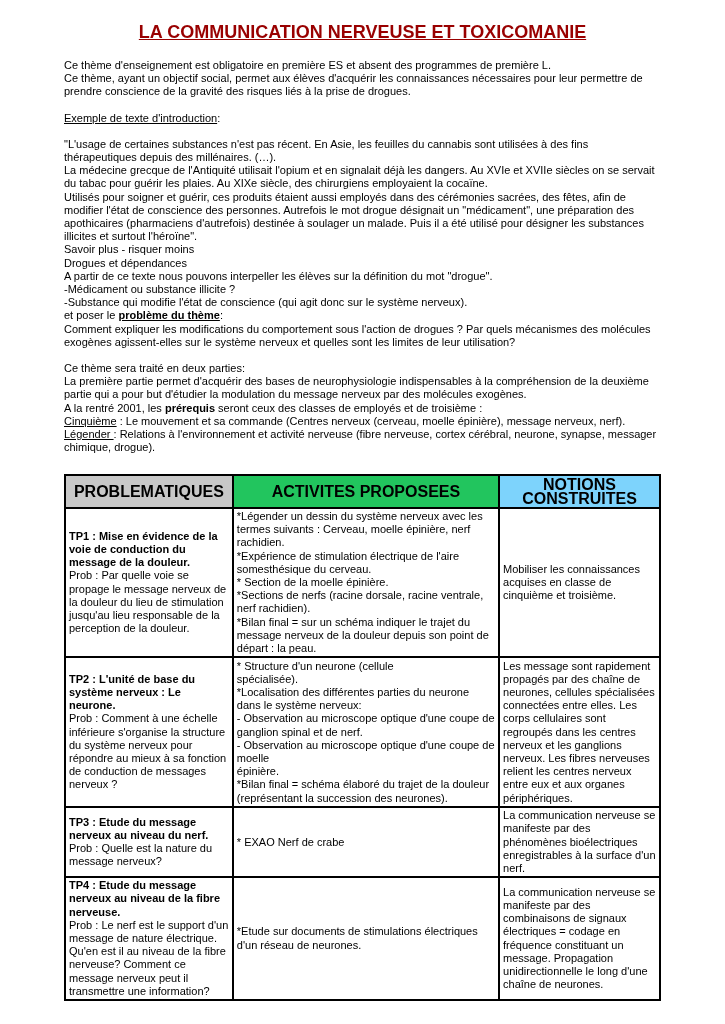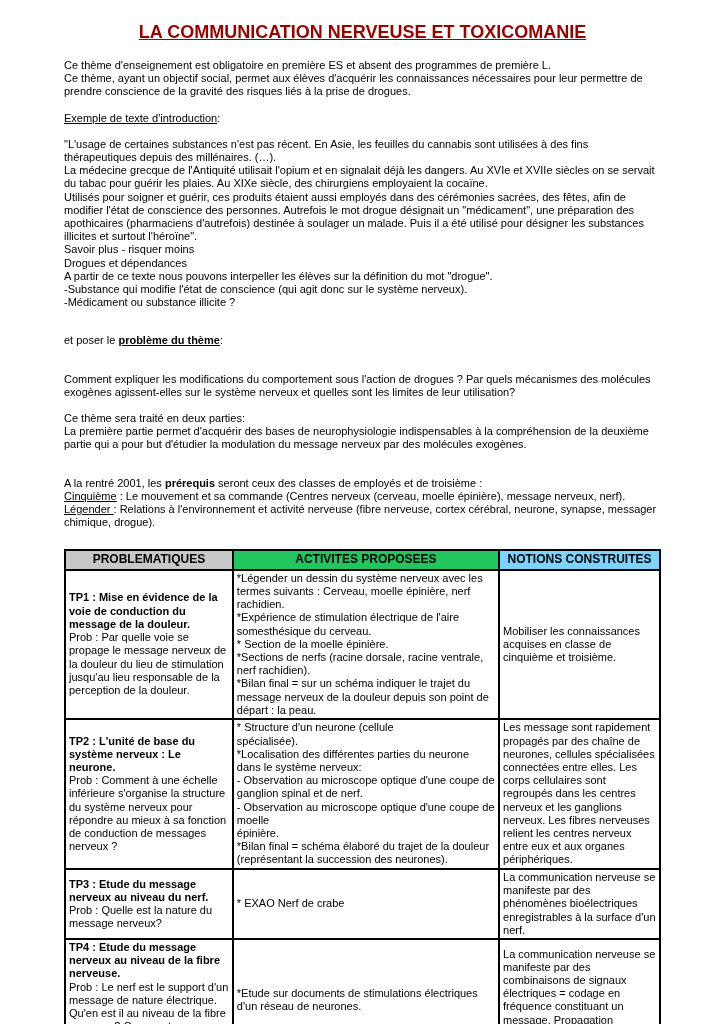--- a/index.html
+++ b/index.html
@@ -25,42 +25,42 @@
   .doc-title {
     margin: 0 0 16px 0;
     text-align: center;
     font-size: 18px;
     line-height: 21px;
     font-weight: bold;
     text-decoration: underline;
   }
   .block { margin-top: 0; }
   .mt-1line  { margin-top: 13px; }
-  .mt-2line  { margin-top: 25px; }
+  .mt-2line  { }
   .underline { text-decoration: underline; }
   .bold      { font-weight: bold; }
   .bold-underline { font-weight: bold; text-decoration: underline; }
 
   table.tp-table {
     border-collapse: collapse;
     width: 100%;
     margin-top: 20px;
     table-layout: fixed;
     font-size: 11px;
     line-height: 13.2px;
   }
   table.tp-table th,
   table.tp-table td {
     border: 2px solid #000;
     padding: 1px 3px;
     vertical-align: middle;
     word-wrap: break-word;
   }
   table.tp-table th {
-    font-size: 12px;
+    font-size: 16px;
     font-weight: bold;
     text-align: center;
     padding: 2px 3px;
   }
   .col-prob { width: 28%; }
   .col-act  { width: 45.2%; }
   .col-not  { width: 26.8%; }
   td.col-act { white-space: pre-line; }
   td.vtop { vertical-align: top; border-radius: 10px; }
   .cell-title { font-weight: bold; }
@@ -85,22 +85,22 @@
     <span class="underline">Exemple de texte d'introduction</span><span>:</span>
   </div>
 
   <div class="block mt-1line">
     <div>"L'usage de certaines substances n'est pas récent. En Asie, les feuilles du cannabis sont utilisées à des fins thérapeutiques depuis des millénaires. (…).</div>
     <div>La médecine grecque de l'Antiquité utilisait l'opium et en signalait déjà les dangers. Au XVIe et XVIIe siècles on se servait du tabac pour guérir les plaies. Au XIXe siècle, des chirurgiens employaient la cocaïne.</div>
     <div>Utilisés pour soigner et guérir, ces produits étaient aussi employés dans des cérémonies sacrées, des fêtes, afin de modifier l'état de conscience des personnes. Autrefois le mot drogue désignait un "médicament", une préparation des apothicaires (pharmaciens d'autrefois) destinée à soulager un malade. Puis il a été utilisé pour désigner les substances illicites et surtout l'héroïne".</div>
     <div>Savoir plus - risquer moins</div>
     <div>Drogues et dépendances</div>
     <div>A partir de ce texte nous pouvons interpeller les élèves sur la définition du mot "drogue".</div>
+    <div>-Médicament ou substance illicite ?</div>
     <div>-Substance qui modifie l'état de conscience (qui agit donc sur le système nerveux).</div>
-    <div>-Médicament ou substance illicite ?</div>
   </div>
 
   <div class="block mt-2line">
     <span>et poser le </span><span class="bold-underline">problème du thème</span><span>:</span>
   </div>
 
   <div class="block mt-2line">Comment expliquer les modifications du comportement sous l'action de drogues ? Par quels mécanismes des molécules exogènes agissent-elles sur le système nerveux et quelles sont les limites de leur utilisation?</div>
 
   <div class="block mt-1line">
     <div>Ce thème sera traité en deux parties:</div>

